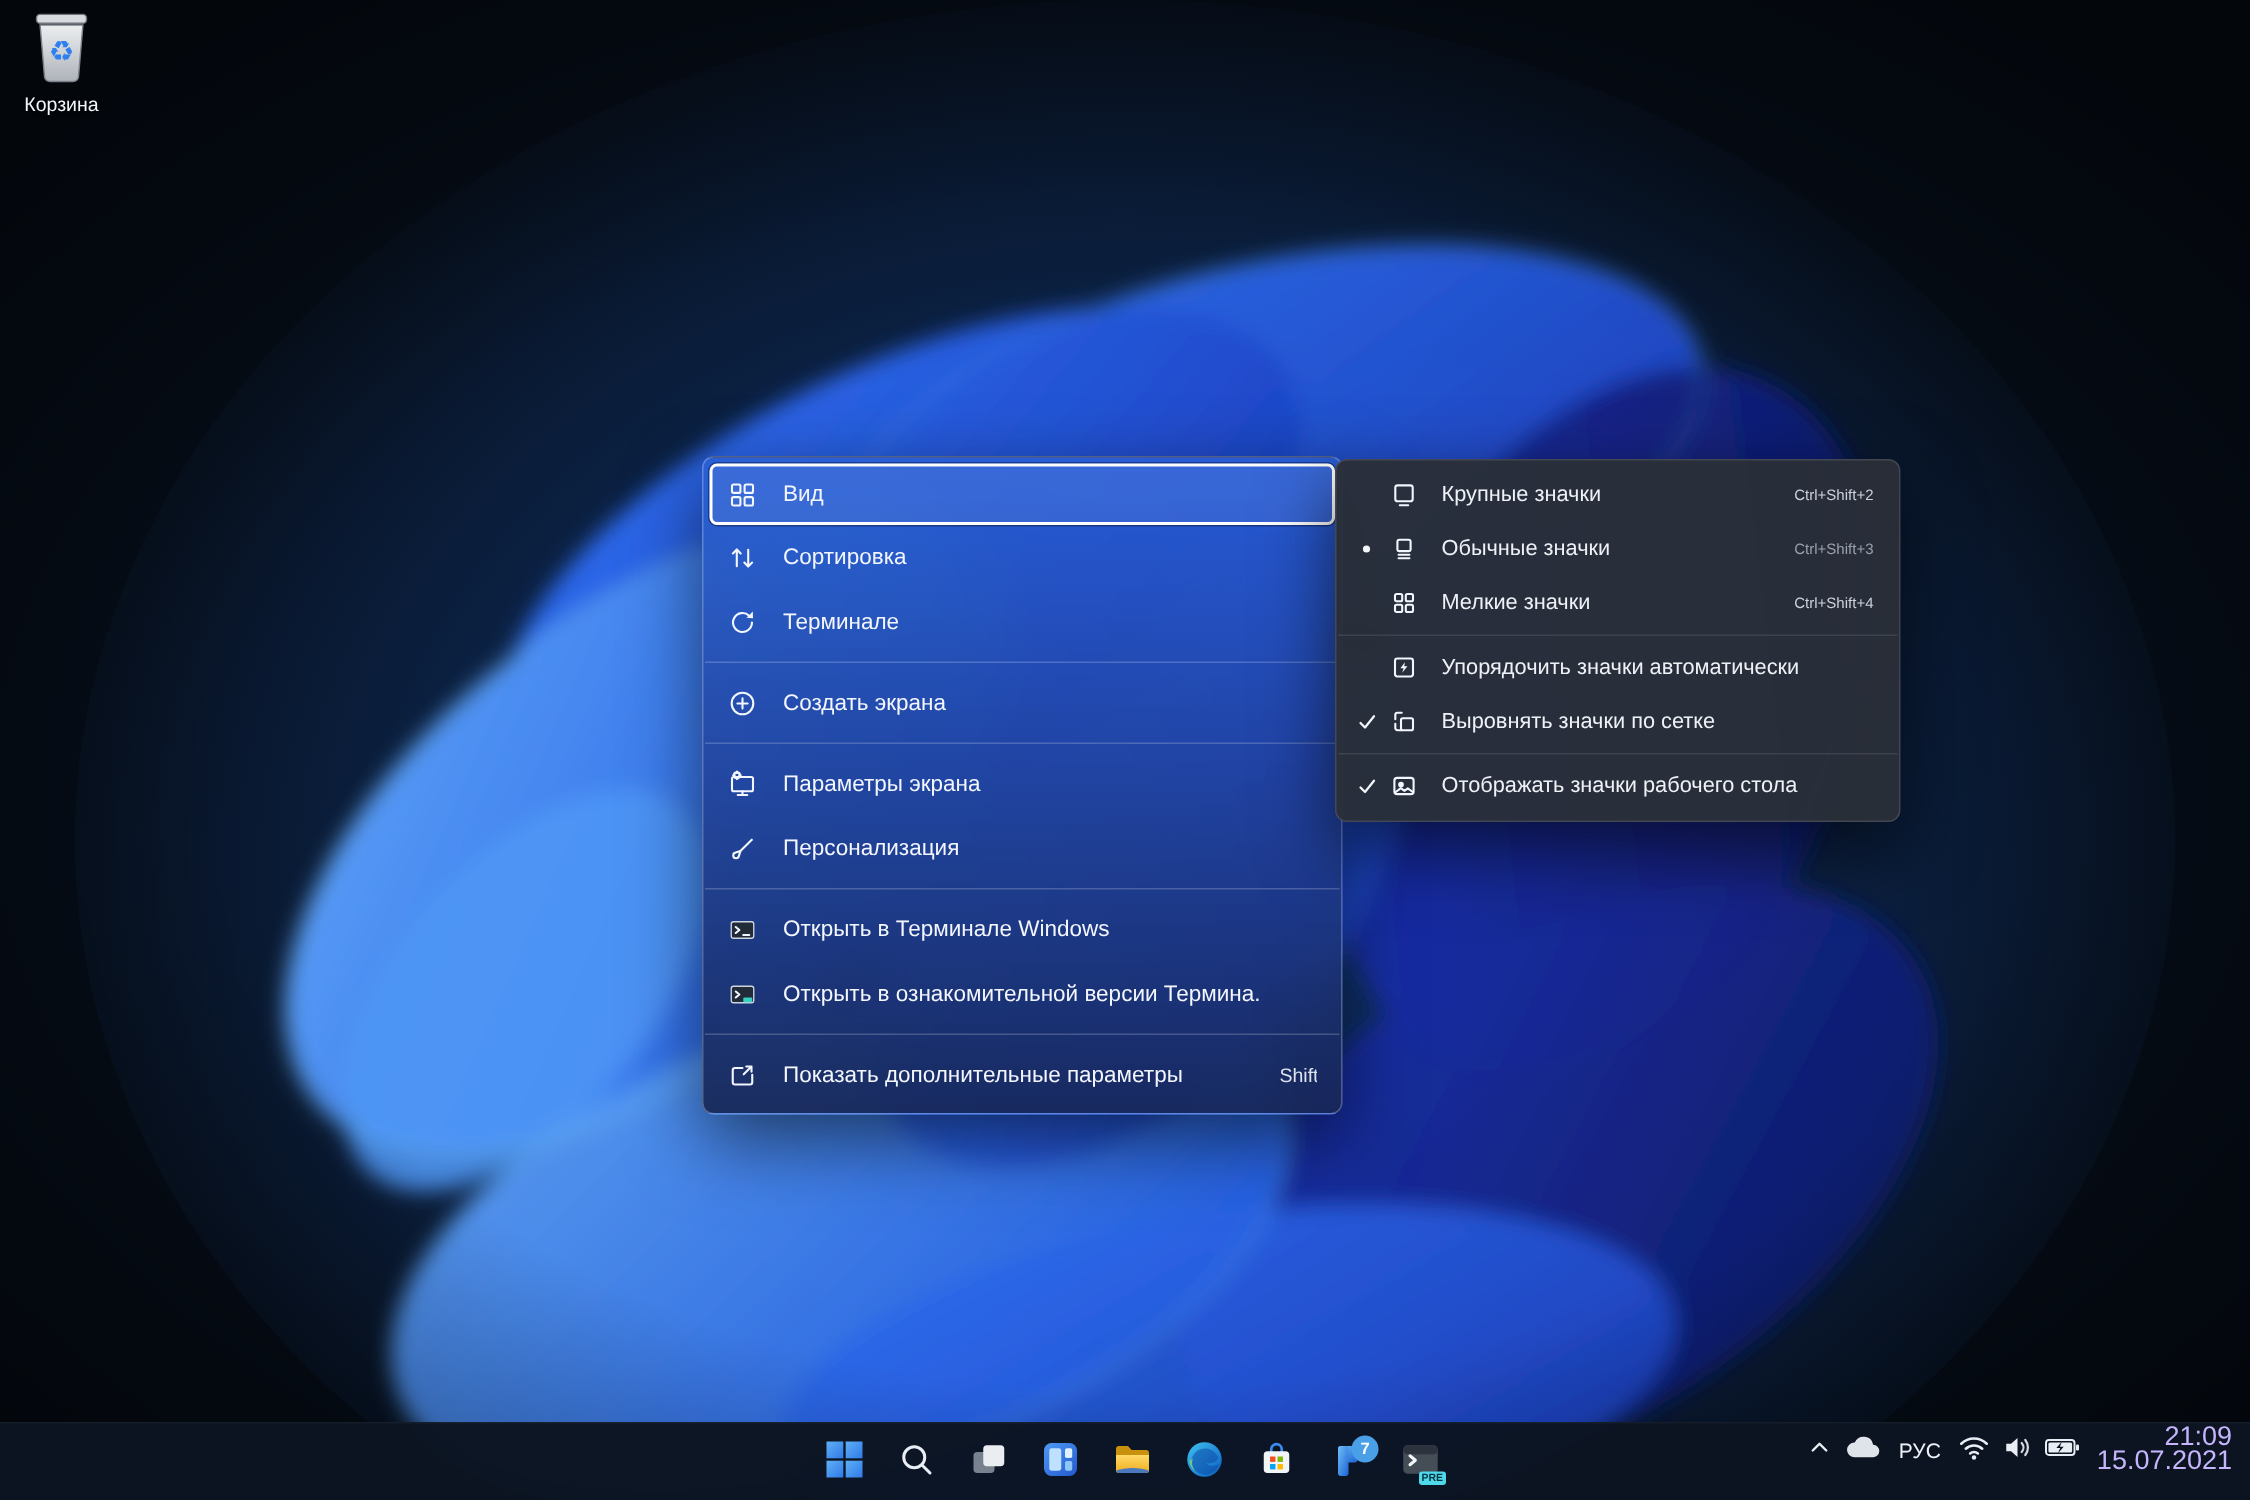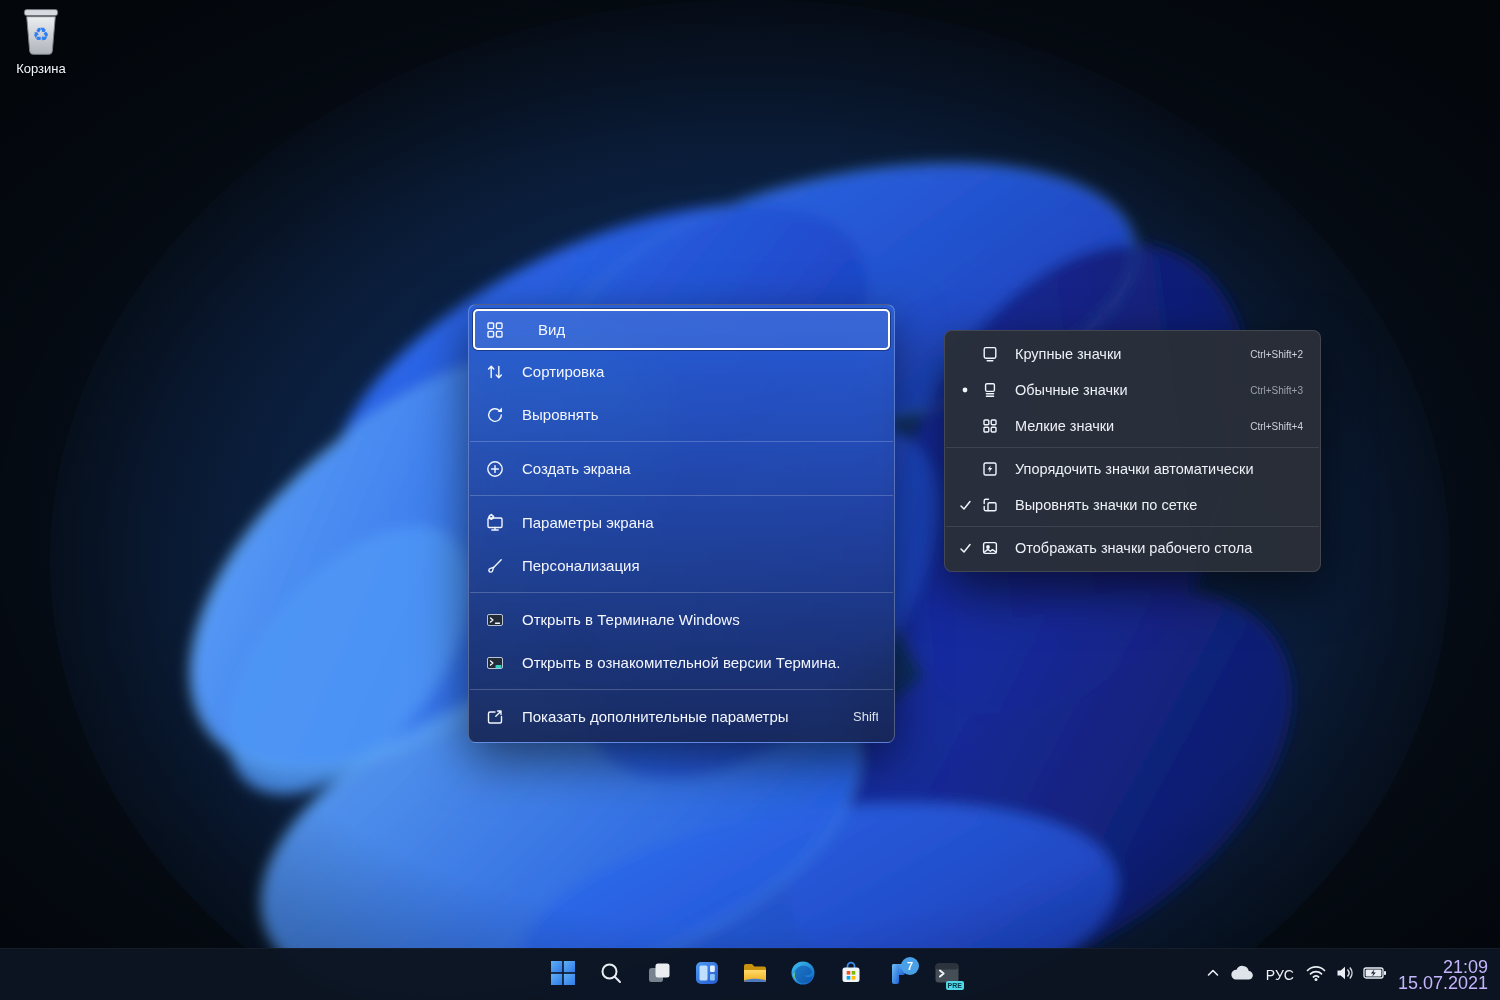--- a/index.html
+++ b/index.html
@@ -24,55 +24,53 @@
     backdrop-filter:blur(20px) saturate(140%);
   }
   .ctx-item{
     display:flex;align-items:center;height:43px;margin:0 4px;padding:0 12px;
     border-radius:5px;color:#f3f6fd;font-size:15px;white-space:nowrap;
   }
   .ctx-item.focused{
     border:2px solid #ffffff;height:37px;padding:0 10px;
     background:rgba(255,255,255,.08);
     box-shadow:0 0 0 1px rgba(0,0,0,.35);
-    gap:16px;
   }
   .ctx-item .ic{width:20px;height:20px;margin-right:17px;flex:none;}
   .ctx-sep{height:1px;background:rgba(255,255,255,.20);margin:5px 1px;}
   .ctx-shortcut{
     margin-left:auto;font-size:13px;color:#dde2ec;flex:none;
     width:25px;overflow:hidden;white-space:nowrap;
   }
   svg .ln{stroke:#f2f6ff;stroke-width:1.4;fill:none;stroke-linecap:round;stroke-linejoin:round;}
   svg .fl{fill:#f2f6ff;}
 
   
   .sub{
-    position:absolute;left:944px;top:306px;width:377px;box-sizing:border-box;
+    position:absolute;left:890px;top:306px;width:377px;box-sizing:border-box;
     border-radius:8px;padding:5px 0;
     background:rgba(41,46,56,.97);
     border:1px solid rgba(255,255,255,.12);
     box-shadow:0 18px 50px rgba(0,0,0,.6);
-    margin-top:24px;
   }
   .sub-item{display:flex;align-items:center;height:36px;padding:0 17px 0 10px;color:#eef1f6;font-size:14.5px;white-space:nowrap;}
   .sub-item .mark{width:20px;flex:none;display:flex;justify-content:center;align-items:center;}
   .sub-item .ic{width:20px;height:20px;margin:0 15px 0 5px;flex:none;}
   .sub-shortcut{margin-left:auto;font-size:10px;color:#ccd1da;}
   .sub-shortcut.dim{color:#9aa1ac;text-align:center;}
   .sub-sep{height:1px;background:rgba(255,255,255,.10);margin:3px 1px;}
 
   
   .taskbar{
     position:absolute;left:0;bottom:0;width:1500px;height:52px;
     background:rgba(12,20,34,.98);border-top:1px solid rgba(255,255,255,.04);box-sizing:border-box;
   }
   .tb-center{position:absolute;left:543px;top:6px;display:flex;gap:8px;}
   .tb-btn{width:40px;height:40px;border-radius:6px;display:flex;align-items:center;justify-content:center;position:relative;}
-  .tb-tray{position:absolute;right:0;top:0;height:52px;display:flex;align-items:center;gap:2px;padding-right:12px;}
+  .tb-tray{position:absolute;right:0;top:0;height:52px;display:flex;align-items:flex-start;gap:2px;padding-right:12px;}
   .tray-btn{display:flex;align-items:center;justify-content:center;height:36px;padding:0 3px;border-radius:5px;}
   .lang{font-size:14px;color:#eef2f7;padding:0 6px;}
   .clock{text-align:right;color:#c4b5fd;font-size:18px;line-height:16px;padding-left:6px;}
   .badge{
     position:absolute;top:2px;right:0px;width:18px;height:18px;border-radius:50%;
     background:#4aa0e6;color:#08304f;font-size:11px;font-weight:bold;
     display:flex;align-items:center;justify-content:center;color:#fff;
   }
   .pre-tag{
     position:absolute;right:3px;bottom:5px;background:#4fd8ea;color:#073642;
@@ -171,21 +169,21 @@
     <span>Сортировка</span>
   </div>
 
   <div class="ctx-item">
     <span class="ic">
       <svg width="20" height="20" viewBox="0 0 20 20">
           <path class="ln" d="M16.3 10 a6.3 6.3 0 1 1 -1.9-4.5"></path>
           <path class="fl" d="M16.9 2.6 L17 7.1 L12.6 6.9 Z"></path>
         </svg>
     </span>
-    <span>Выровнять</span>
+    <span>Терминале</span>
   </div>
 
   <div class="ctx-sep"></div>
 
   <div class="ctx-item">
     <span class="ic">
       <svg width="20" height="20" viewBox="0 0 20 20">
           <circle class="ln" cx="10" cy="10" r="7.2"></circle>
           <path class="ln" d="M10 6.6 V13.4 M6.6 10 H13.4"></path>
         </svg>

